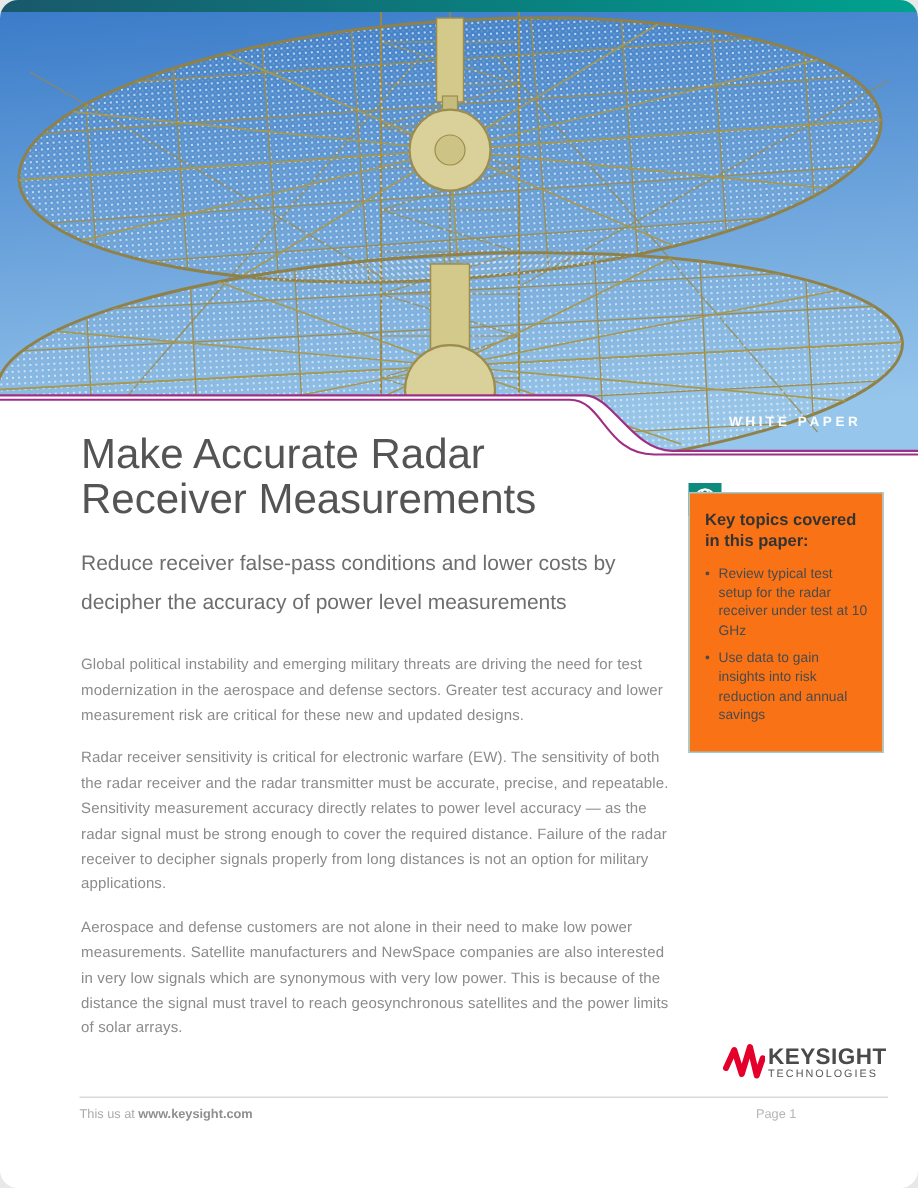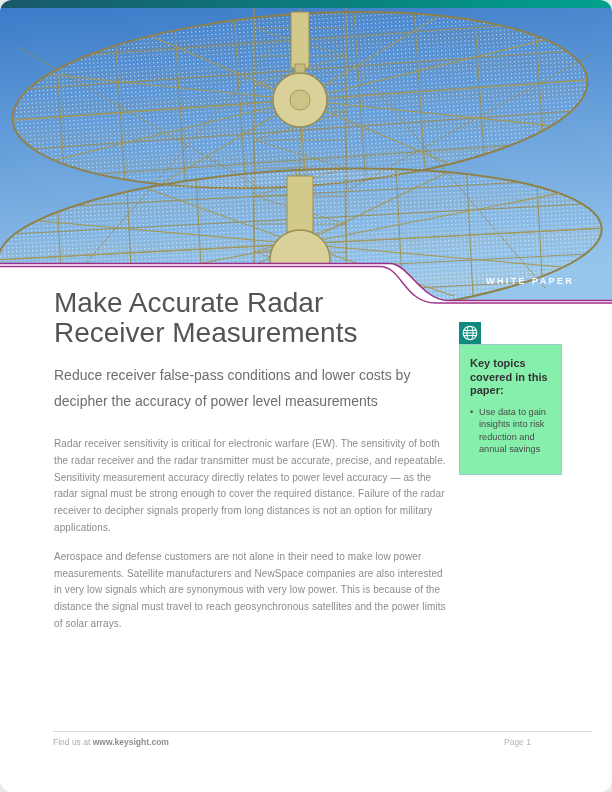--- a/index.html
+++ b/index.html
@@ -25,22 +25,22 @@
     font-size:14px;line-height:26px;font-weight:400;color:#6e6e6e;
   }
   .bodycopy{position:absolute;left:54px;top:436px;width:394px;}
   .bodycopy p{
     margin:0 0 12px 0;font-size:10px;line-height:16.8px;color:#8b8b8b;letter-spacing:0.1px;
   }
   .globe{
     position:absolute;left:459px;top:322px;width:22px;height:22px;background:#0e8a7e;
   }
   .topics{
-    position:absolute;left:459px;top:344px;width:103px;box-sizing:border-box;
-    border:1px solid #9ccccc;background:#86efac;padding:12px 9px 12px 10px;
+    position:absolute;left:459px;top:328px;width:130px;box-sizing:border-box;
+    border:1px solid #9ccccc;background:#f97316;padding:12px 9px 12px 10px;
   }
   .topics h3{
     margin:0 0 8px 0;font-size:11px;line-height:13.5px;color:#333333;font-weight:bold;
   }
   .topics ul{margin:0;padding:0;list-style:none;}
   .topics li{
     position:relative;padding-left:9px;margin-bottom:6px;
     font-size:9.2px;line-height:12.6px;color:#4a4a4a;
   }
   .topics li:before{content:"•";position:absolute;left:0;top:0;color:#4a4a4a;}
@@ -191,41 +191,52 @@
     </svg>
   </div>
 
   <div class="wp-label">WHITE PAPER</div>
 
   <h1 class="title" style="margin:0;">Make Accurate Radar Receiver Measurements</h1>
 
   <div class="subtitle">Reduce receiver false-pass conditions and lower costs by decipher the accuracy of power level measurements</div>
 
   <div class="bodycopy">
+    <p>Global political instability and emerging military threats are driving the need for test modernization in the aerospace and defense sectors. Greater test accuracy and lower measurement risk are critical for these new and updated designs.</p>
     <p>Radar receiver sensitivity is critical for electronic warfare (EW). The sensitivity of both the radar receiver and the radar transmitter must be accurate, precise, and repeatable. Sensitivity measurement accuracy directly relates to power level accuracy — as the radar signal must be strong enough to cover the required distance. Failure of the radar receiver to decipher signals properly from long distances is not an option for military applications.</p>
     <p>Aerospace and defense customers are not alone in their need to make low power measurements. Satellite manufacturers and NewSpace companies are also interested in very low signals which are synonymous with very low power. This is because of the distance the signal must travel to reach geosynchronous satellites and the power limits of solar arrays.</p>
   </div>
 
   <div class="globe">
     <svg width="22" height="22" viewBox="0 0 22 22" xmlns="http://www.w3.org/2000/svg">
       <g fill="none" stroke="#ffffff" stroke-width="1.1">
         <circle cx="11" cy="11" r="6.8"></circle>
         <ellipse cx="11" cy="11" rx="3.1" ry="6.8"></ellipse>
         <line x1="4.4" y1="8.4" x2="17.6" y2="8.4"></line>
         <line x1="4.2" y1="11" x2="17.8" y2="11"></line>
         <line x1="4.4" y1="13.6" x2="17.6" y2="13.6"></line>
       </g>
     </svg>
   </div>
 
   <div class="topics">
     <h3>Key topics covered in this paper:</h3>
     <ul>
+      <li>Review typical test setup for the radar receiver under test at 10 GHz</li>
       <li>Use data to gain insights into risk reduction and annual savings</li>
     </ul>
   </div>
 
+  <div class="logo">
+    <span class="spark">
+      <svg width="28" height="26" viewBox="0 0 28 26" xmlns="http://www.w3.org/2000/svg">
+        <path d="M2,17 L7.5,5 L12.5,21 L18,3 L22.5,22 L26.5,10.5" fill="none" stroke="#e4002b" stroke-width="4" stroke-linecap="round" stroke-linejoin="round"></path>
+      </svg>
+    </span>
+    <span class="brand">KEYSIGHT</span>
+    <span class="division">TECHNOLOGIES</span>
+  </div>
 
   <div class="footrule"></div>
-  <div class="findus"><span>Find us at </span><b>www.keysight.com</b></div>
+  <div class="findus"><span>This us at </span><b>www.keysight.com</b></div>
   <div class="pagenum">Page 1</div>
 
 </div>
 
 </body></html>

